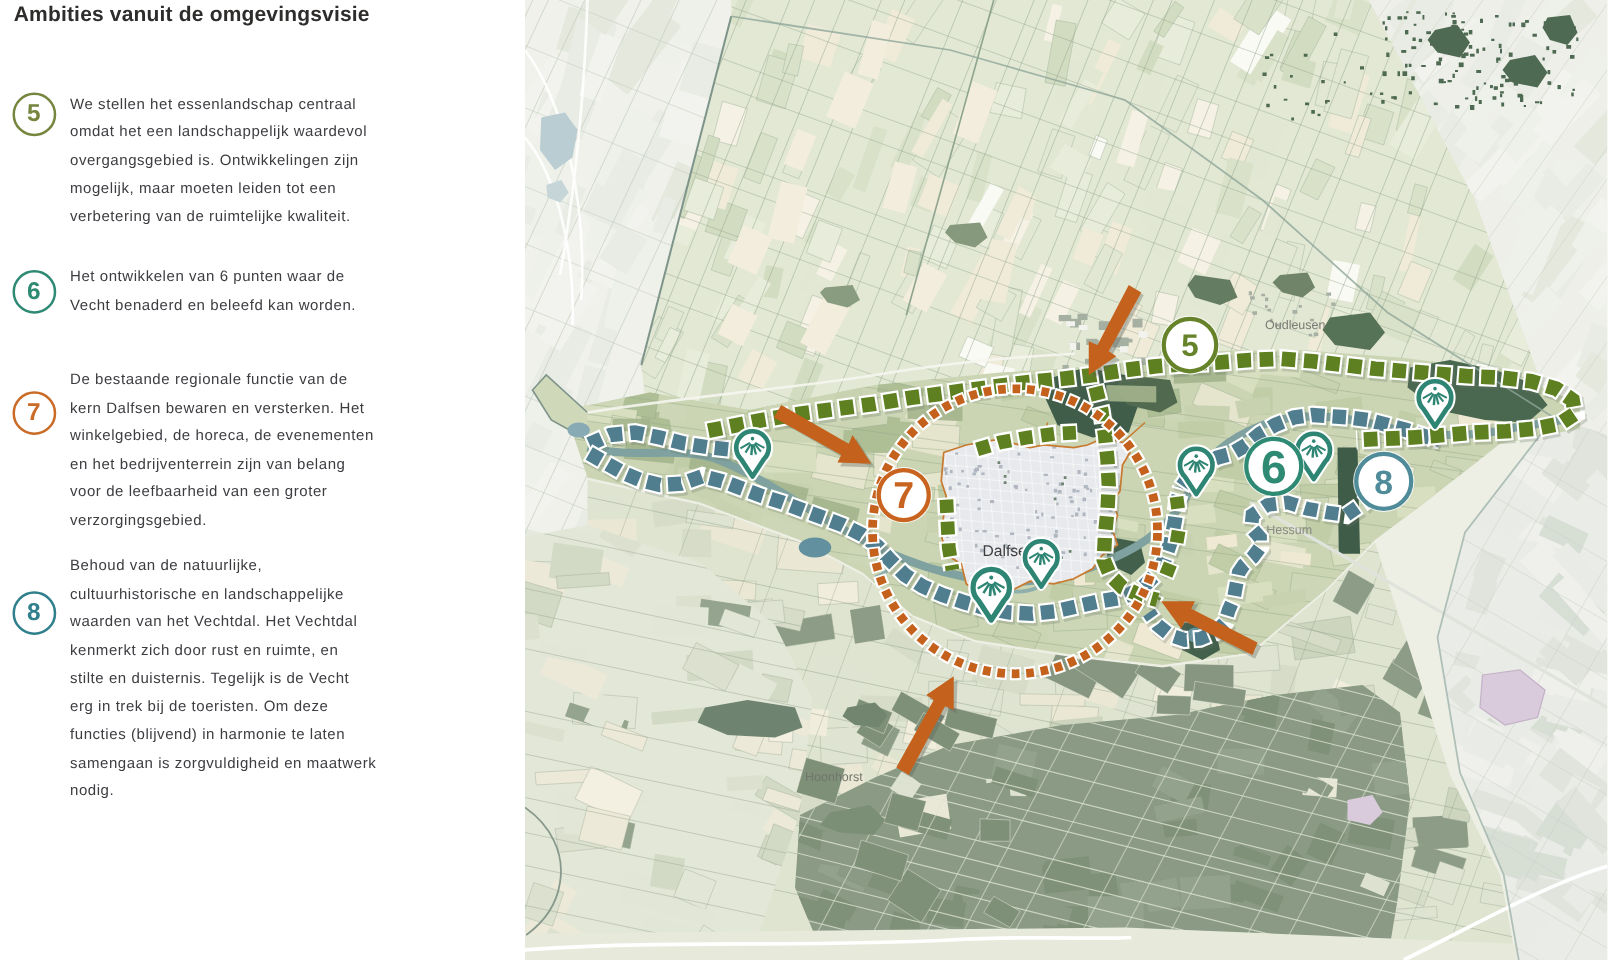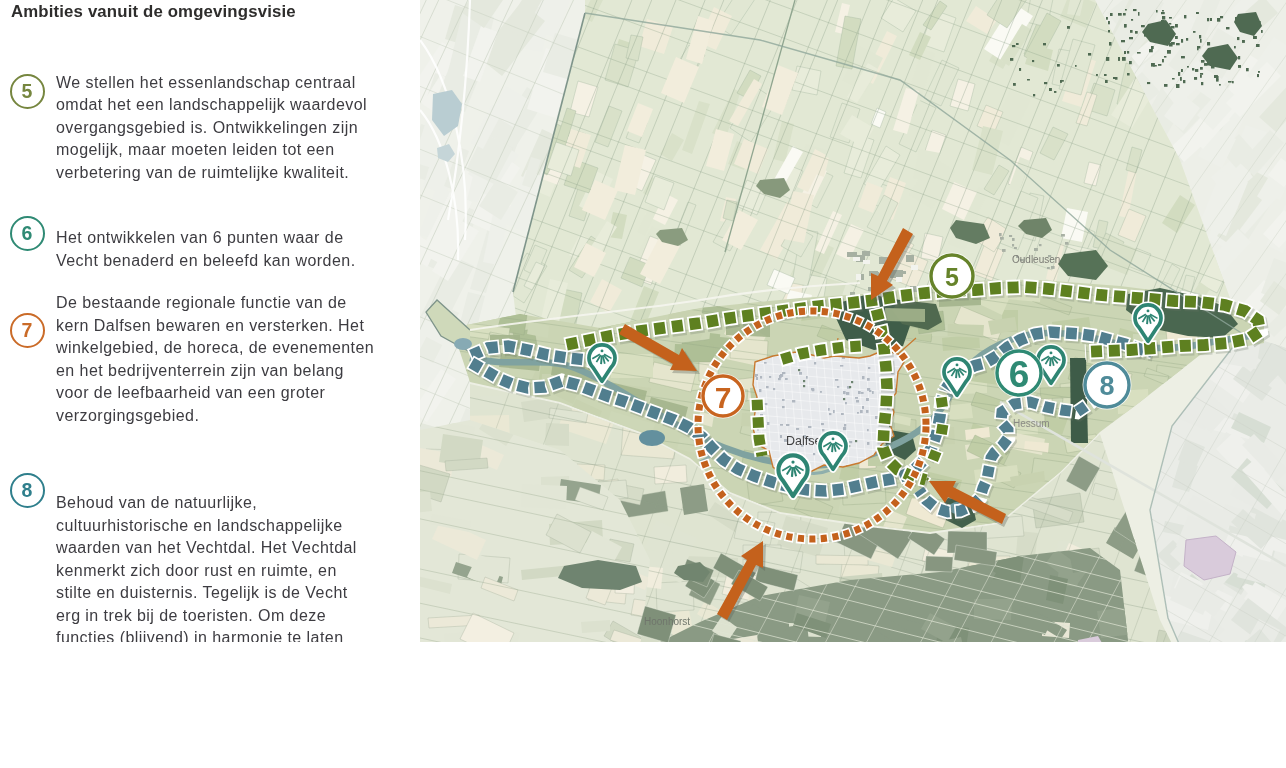--- a/index.html
+++ b/index.html
@@ -1,48 +1,48 @@
 <!DOCTYPE html>
 <html><head>
 <meta charset="utf-8">
 <style>
 html,body { margin:0; padding:0; background:#ffffff; }
-#page { position:relative; width:1286px; height:642px; overflow:hidden;
+#page { position:relative; width:1286px; height:768px; overflow:hidden;
         font-family:"Liberation Sans", sans-serif; }
 .title { position:absolute; left:11px; top:2px; font-size:16.8px; letter-spacing:0.15px; font-weight:bold; color:#2e2d2c; }
 .badge { position:absolute; left:9.5px; width:35px; height:35px; border:2.8px solid; border-radius:50%;
          box-sizing:border-box; text-align:center; line-height:30px; font-size:19.5px; font-weight:bold; }
-.itext { position:absolute; left:56px; font-size:16px; line-height:22.5px; color:#3d3c41;
+.itext { position:absolute; left:56px; font-size:12px; line-height:22.5px; color:#3d3c41;
          letter-spacing:0.45px; }
 #map { position:absolute; left:420px; top:0; }
 text { font-family:"Liberation Sans", sans-serif; }
 </style>
 </head>
 <body>
 <div id="page">
 
 <div id="panel">
 
 <div class="title">Ambities vanuit de omgevingsvisie</div>
 
 <div class="badge" style="top:73.5px;border-color:#76863f;color:#76863f">5</div>
 
 <div class="itext" style="top:71.5px">We stellen het essenlandschap centraal<br>omdat het een landschappelijk waardevol<br>overgangsgebied is. Ontwikkelingen zijn<br>mogelijk, maar moeten leiden tot een<br>verbetering van de ruimtelijke kwaliteit.</div>
 
 <div class="badge" style="top:216.0px;border-color:#2f8a74;color:#2f8a74">6</div>
 
-<div class="itext" style="top:227px">Het ontwikkelen van 6 punten waar de<br>Vecht benaderd en beleefd kan worden.</div>
+<div class="itext" style="top:210px">Het ontwikkelen van 6 punten waar de<br>Vecht benaderd en beleefd kan worden.</div>
 
 <div class="badge" style="top:312.5px;border-color:#ca6b28;color:#ca6b28">7</div>
 
 <div class="itext" style="top:292px">De bestaande regionale functie van de<br>kern Dalfsen bewaren en versterken. Het<br>winkelgebied, de horeca, de evenementen<br>en het bedrijventerrein zijn van belang<br>voor de leefbaarheid van een groter<br>verzorgingsgebied.</div>
 
 <div class="badge" style="top:472.5px;border-color:#2f7f8c;color:#2f7f8c">8</div>
 
-<div class="itext" style="top:492px">Behoud van de natuurlijke,<br>cultuurhistorische en landschappelijke<br>waarden van het Vechtdal. Het Vechtdal<br>kenmerkt zich door rust en ruimte, en<br>stilte en duisternis. Tegelijk is de Vecht<br>erg in trek bij de toeristen. Om deze<br>functies (blijvend) in harmonie te laten<br>samengaan is zorgvuldigheid en maatwerk<br>nodig.</div>
+<div class="itext" style="top:441px">Behoud van de natuurlijke,<br>cultuurhistorische en landschappelijke<br>waarden van het Vechtdal. Het Vechtdal<br>kenmerkt zich door rust en ruimte, en<br>stilte en duisternis. Tegelijk is de Vecht<br>erg in trek bij de toeristen. Om deze<br>functies (blijvend) in harmonie te laten<br>samengaan is zorgvuldigheid en maatwerk<br>nodig.</div>
 </div>
 
 <svg id="map" width="866" height="768" viewBox="420 0 866 768">
 
 <rect x="420" y="0" width="866" height="768" fill="#edefe4"></rect>
 <defs>
 <clipPath id="clipTri">
           <polygon points="585,13 513,292 517,324 556,342 640,329 760,313 870,299 950,288 1030,285 1100,291 1170,297 1243,334 1180,160 1095,0 660,0 585,0"></polygon>
         </clipPath>
 <clipPath id="clipVal">

